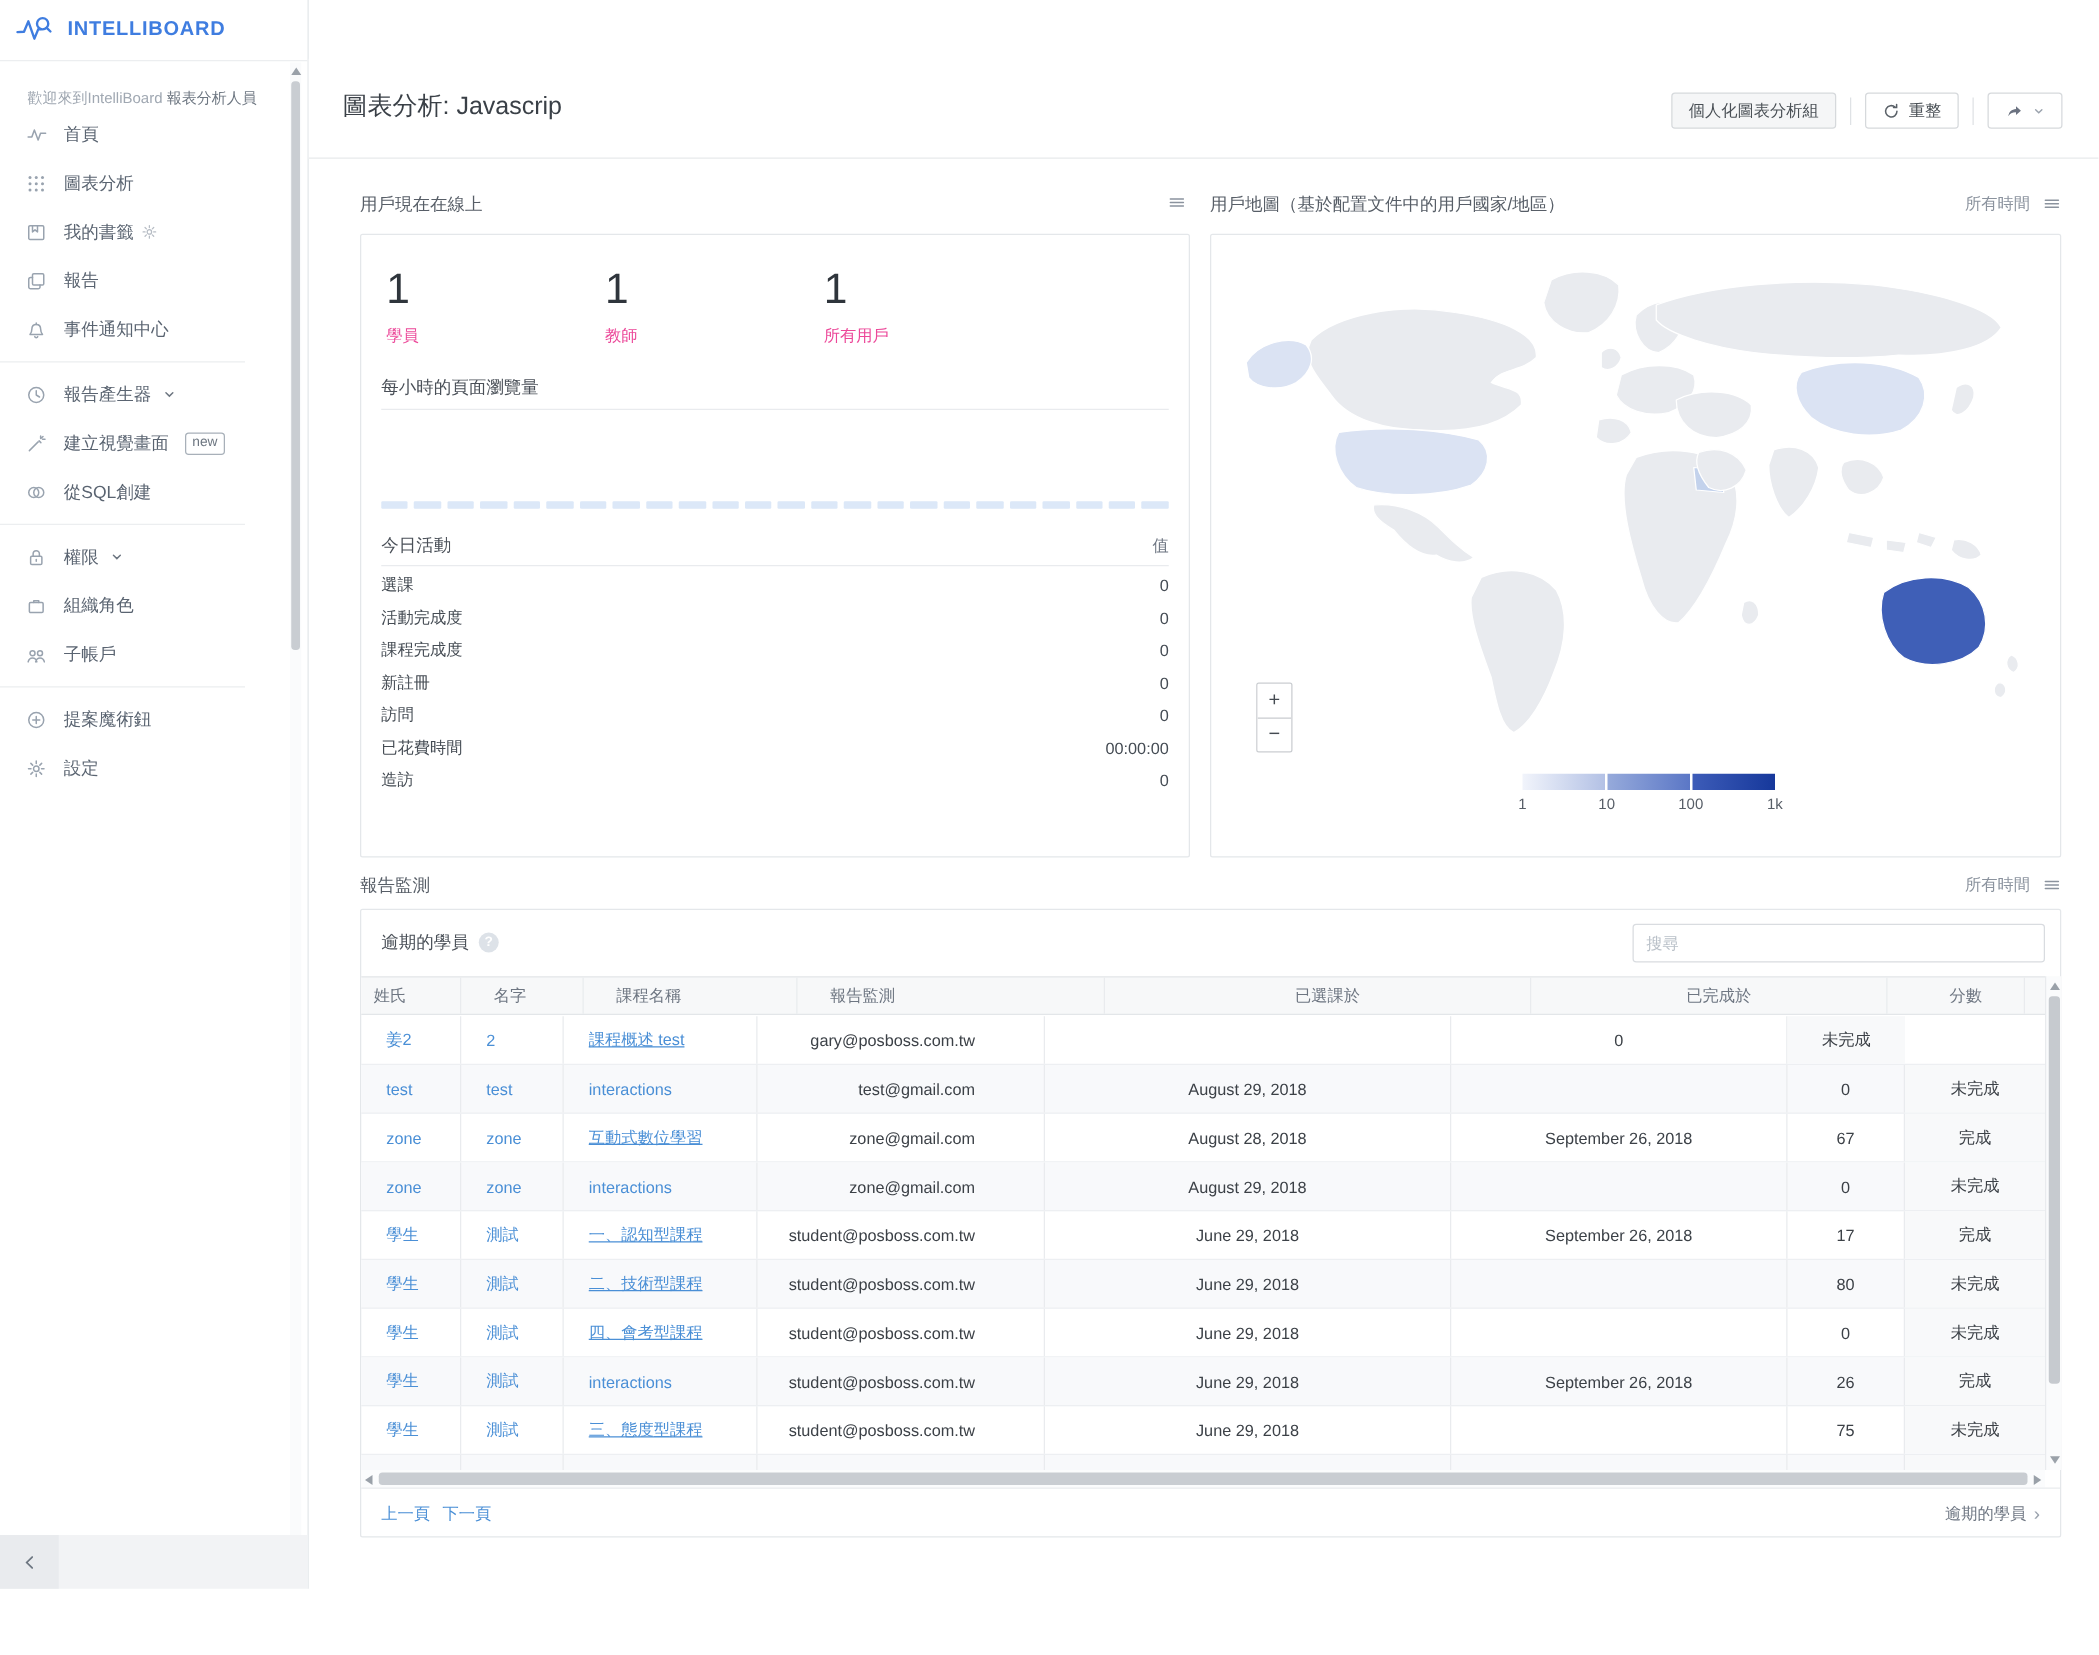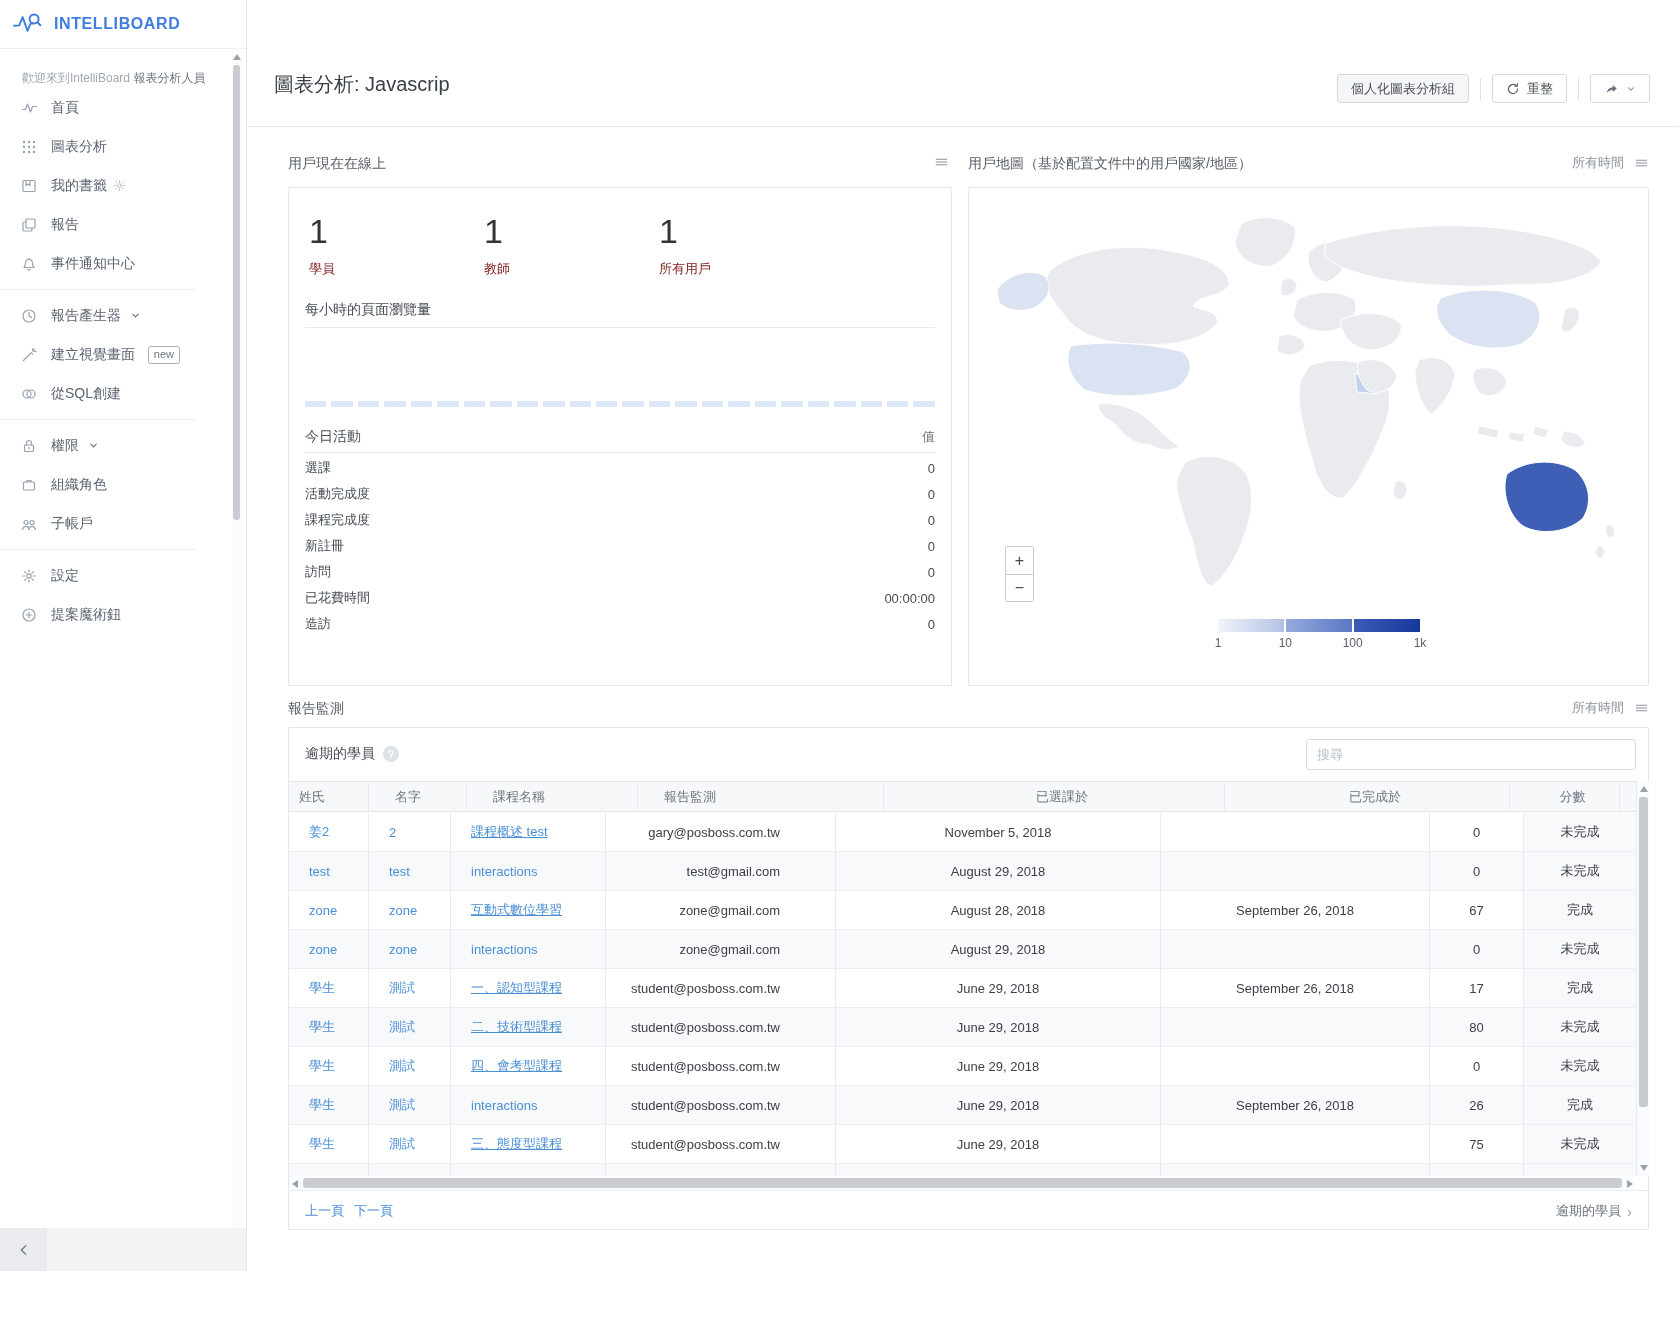--- a/index.html
+++ b/index.html
@@ -47,21 +47,21 @@
   
   .sec-title { position:absolute; font-size:14px; color:#575e67; }
   .ham { cursor:pointer; display:flex; }
   .time-filter { font-size:13px; color:#8b939e; cursor:pointer; }
   .title-right { position:absolute; display:flex; align-items:center; gap:10px; }
   .card { position:absolute; background:#fff; border:1px solid #e4e7ea; border-radius:2px; }
 
   
   .stat { position:absolute; top:24px; width:175px; }
   .stat .num { font-size:34px; font-weight:300; color:#2f353c; }
-  .stat .slbl { font-size:13px; color:#7f1d1d; margin-top:9px; }
+  .stat .slbl { font-size:13px; color:#ec4899; margin-top:9px; }
   .hourly-title { position:absolute; left:16px; top:113px; font-size:14px; color:#4a5058; }
   .hr-div { position:absolute; left:16px; right:16px; top:139px; height:1px; background:#e9ebee; }
   .dash-row { position:absolute; left:16px; right:16px; top:213px; height:6px; display:flex; gap:5px; }
   .dash { flex:1; background:#dce8f8; border-radius:1px; }
   .today-head { position:absolute; left:16px; right:16px; top:240px; display:flex; justify-content:space-between; align-items:center; }
   .today-head .tt { font-size:14px; color:#4a5058; }
   .today-head .tv { font-size:13px; color:#6e7682; }
   .td-div { position:absolute; left:16px; right:16px; top:264px; height:1px; background:#e9ebee; }
   .activity { position:absolute; left:16px; right:16px; top:267px; }
   .act-row { height:26px; display:flex; justify-content:space-between; align-items:center; font-size:13px; color:#454c54; }
@@ -259,34 +259,34 @@
               <circle cx="12" cy="6.5" r="2"></circle>
               <path d="M2.5 13.5c.5-2.2 1.8-3.2 3.5-3.2s3 1 3.5 3.2M8.5 13.5c.5-2.2 1.8-3.2 3.5-3.2s3 1 3.5 3.2"></path>
             </svg>
           </span>
           <span class="lbl">子帳戶</span>
         </div>
         <div class="menu-div"></div>
         <div class="menu-item">
           <span class="mi">
             <svg width="16" height="16" viewBox="0 0 16 16" fill="none" stroke="#99a3af" stroke-width="1.2" stroke-linecap="round" stroke-linejoin="round">
+              <circle cx="8" cy="8" r="6"></circle>
+              <path d="M8 5.2v5.6M5.2 8h5.6"></path>
+            </svg>
+          </span>
+          <span class="lbl">提案魔術鈕</span>
+        </div>
+        <div class="menu-item">
+          <span class="mi">
+            <svg width="16" height="16" viewBox="0 0 16 16" fill="none" stroke="#99a3af" stroke-width="1.2" stroke-linecap="round" stroke-linejoin="round">
               <circle cx="8" cy="8" r="2.2"></circle>
               <path d="M8 1.8v2M8 12.2v2M1.8 8h2M12.2 8h2M3.7 3.7l1.4 1.4M10.9 10.9l1.4 1.4M12.3 3.7l-1.4 1.4M5.1 10.9l-1.4 1.4"></path>
             </svg>
           </span>
           <span class="lbl">設定</span>
-        </div>
-        <div class="menu-item">
-          <span class="mi">
-            <svg width="16" height="16" viewBox="0 0 16 16" fill="none" stroke="#99a3af" stroke-width="1.2" stroke-linecap="round" stroke-linejoin="round">
-              <circle cx="8" cy="8" r="6"></circle>
-              <path d="M8 5.2v5.6M5.2 8h5.6"></path>
-            </svg>
-          </span>
-          <span class="lbl">提案魔術鈕</span>
         </div>
       </nav>
     <div class="sb-scroll">
       <div class="sb-up"></div>
       <div class="sb-thumb"></div>
     </div>
     <div class="sb-footer">
       <div class="sb-collapse">
         <svg width="14" height="14" viewBox="0 0 16 16" fill="none" stroke="#6d7681" stroke-width="1.6" stroke-linecap="round">
             <path d="M10 3L5 8l5 5"></path>
@@ -496,21 +496,20 @@
           <div class="tc pl">
             <a class="cell-link">姜2</a>
           </div>
           <div class="tc pl">
             <a class="cell-link">2</a>
           </div>
           <div class="tc pl">
             <a class="cell-link u">課程概述 test</a>
           </div>
           <div class="tc email">gary@posboss.com.tw</div>
-          <div class="tc ctr">November 5, 2018</div>
           <div class="tc ctr"></div>
           <div class="tc ctr">0</div>
           <div class="tc status">未完成</div>
         </div>
         <div class="t-row tgrid even">
           <div class="tc pl">
             <a class="cell-link">test</a>
           </div>
           <div class="tc pl">
             <a class="cell-link">test</a>

